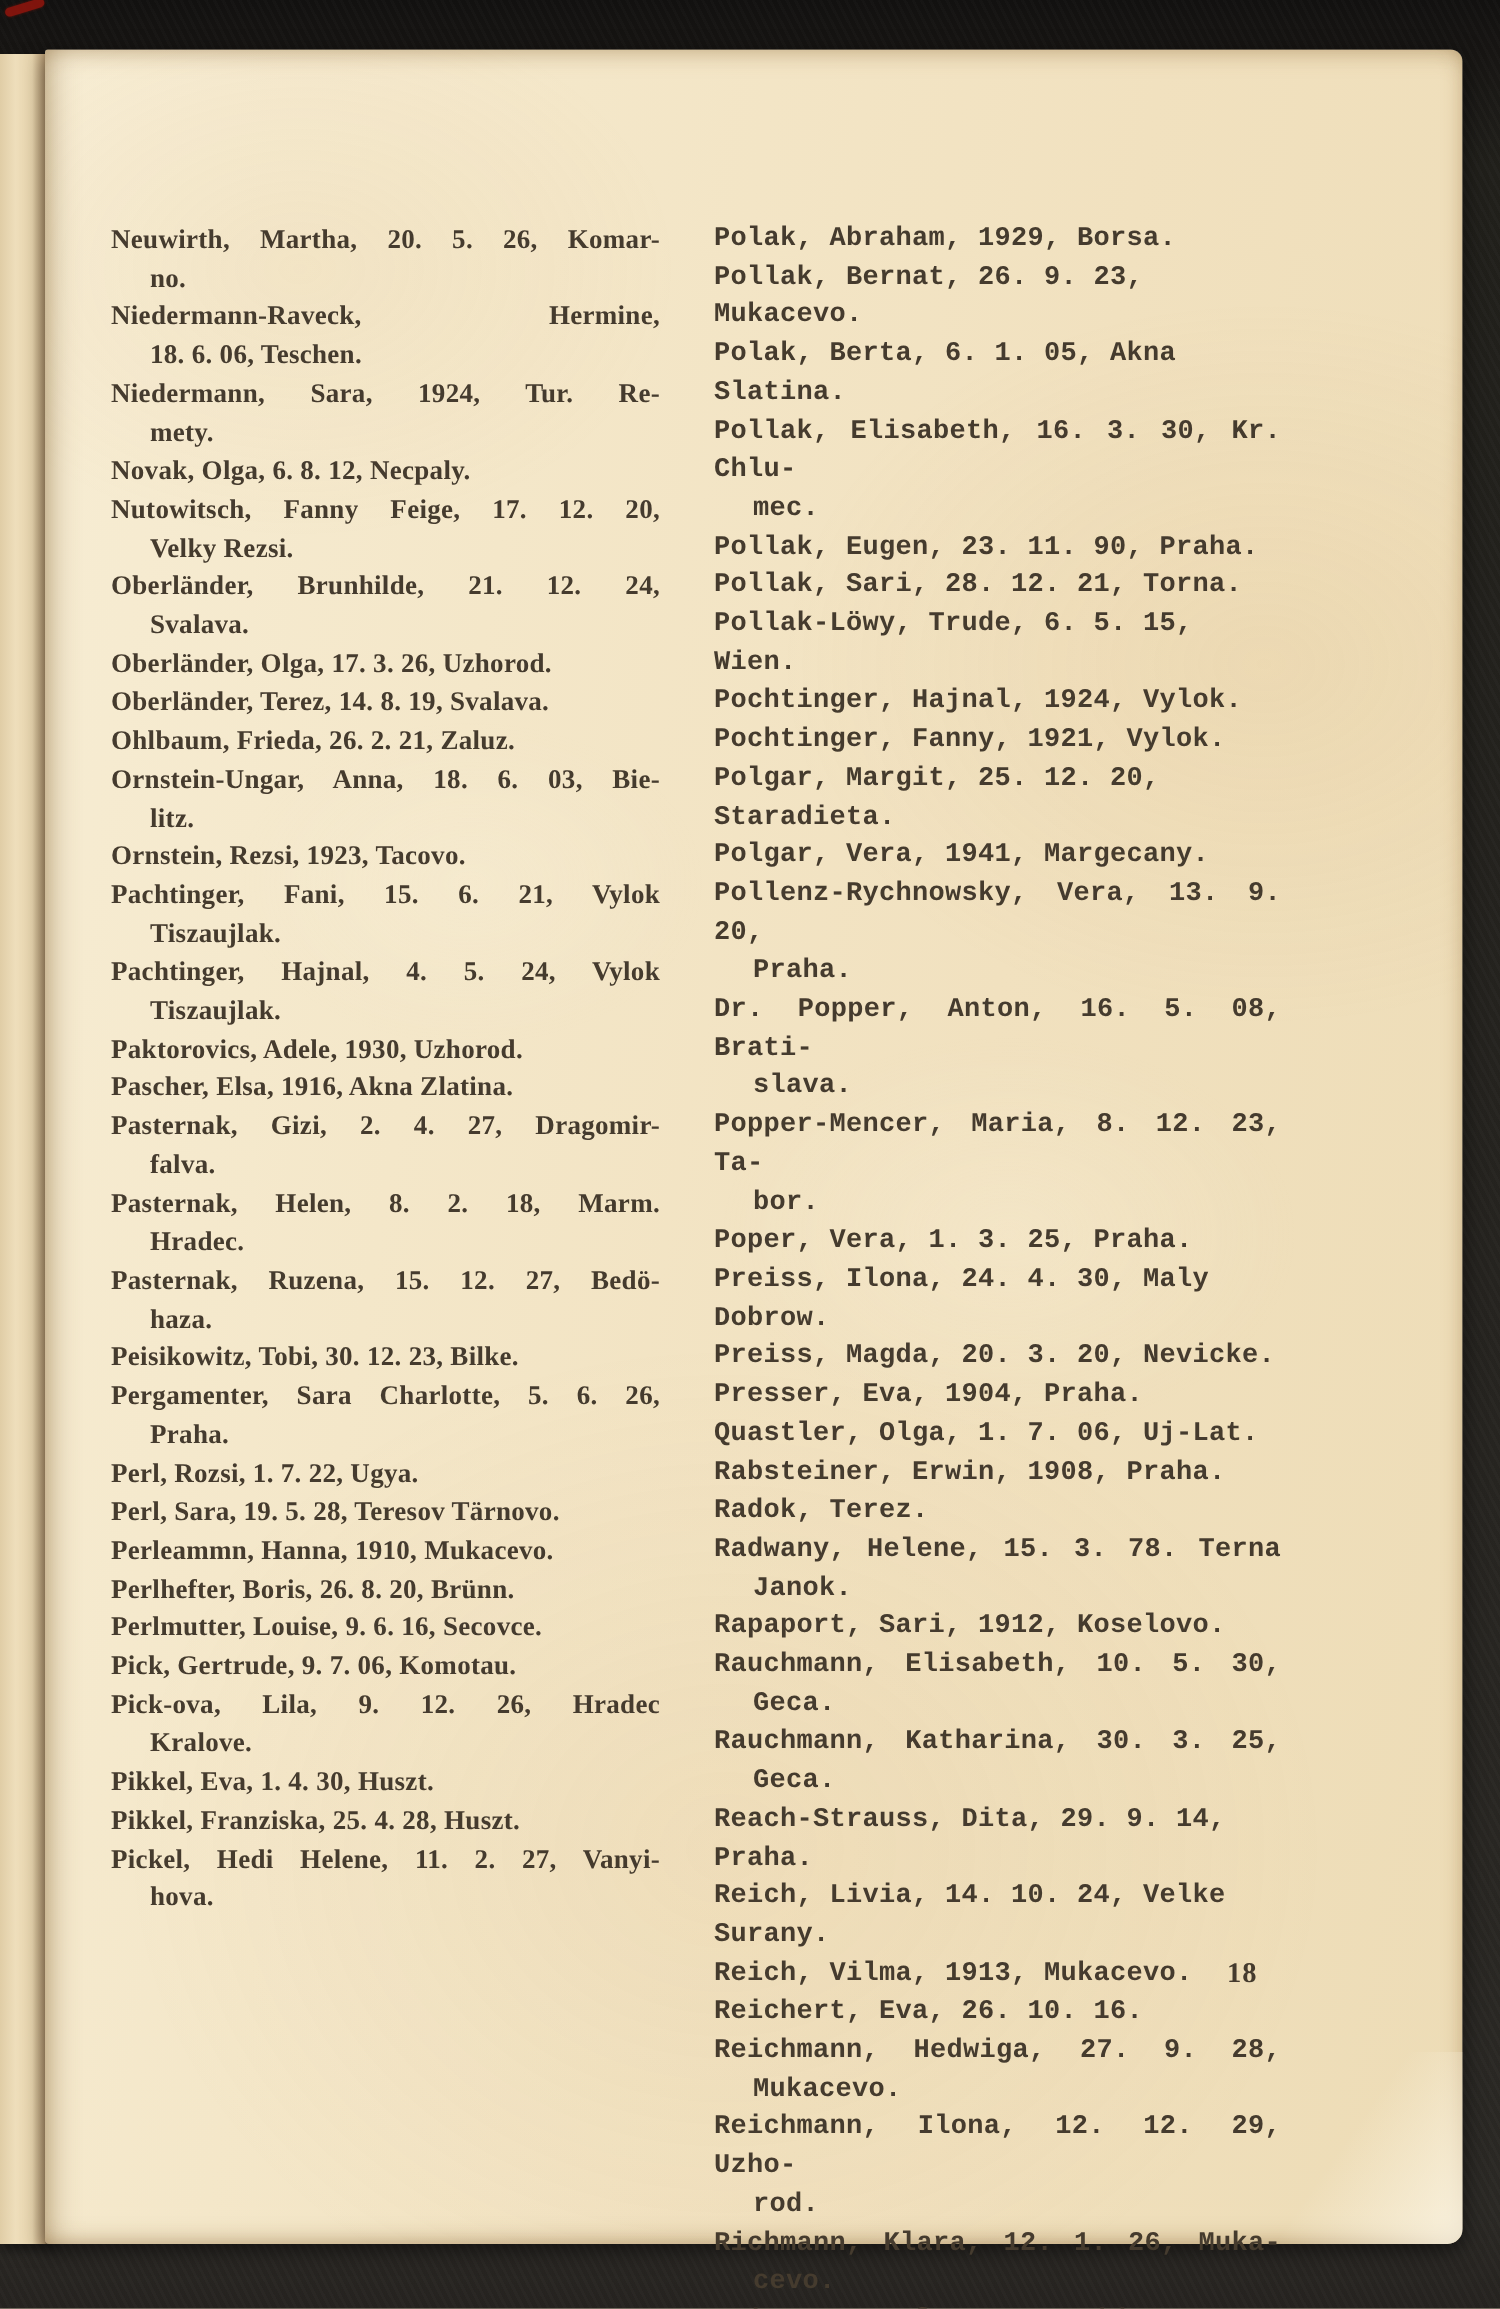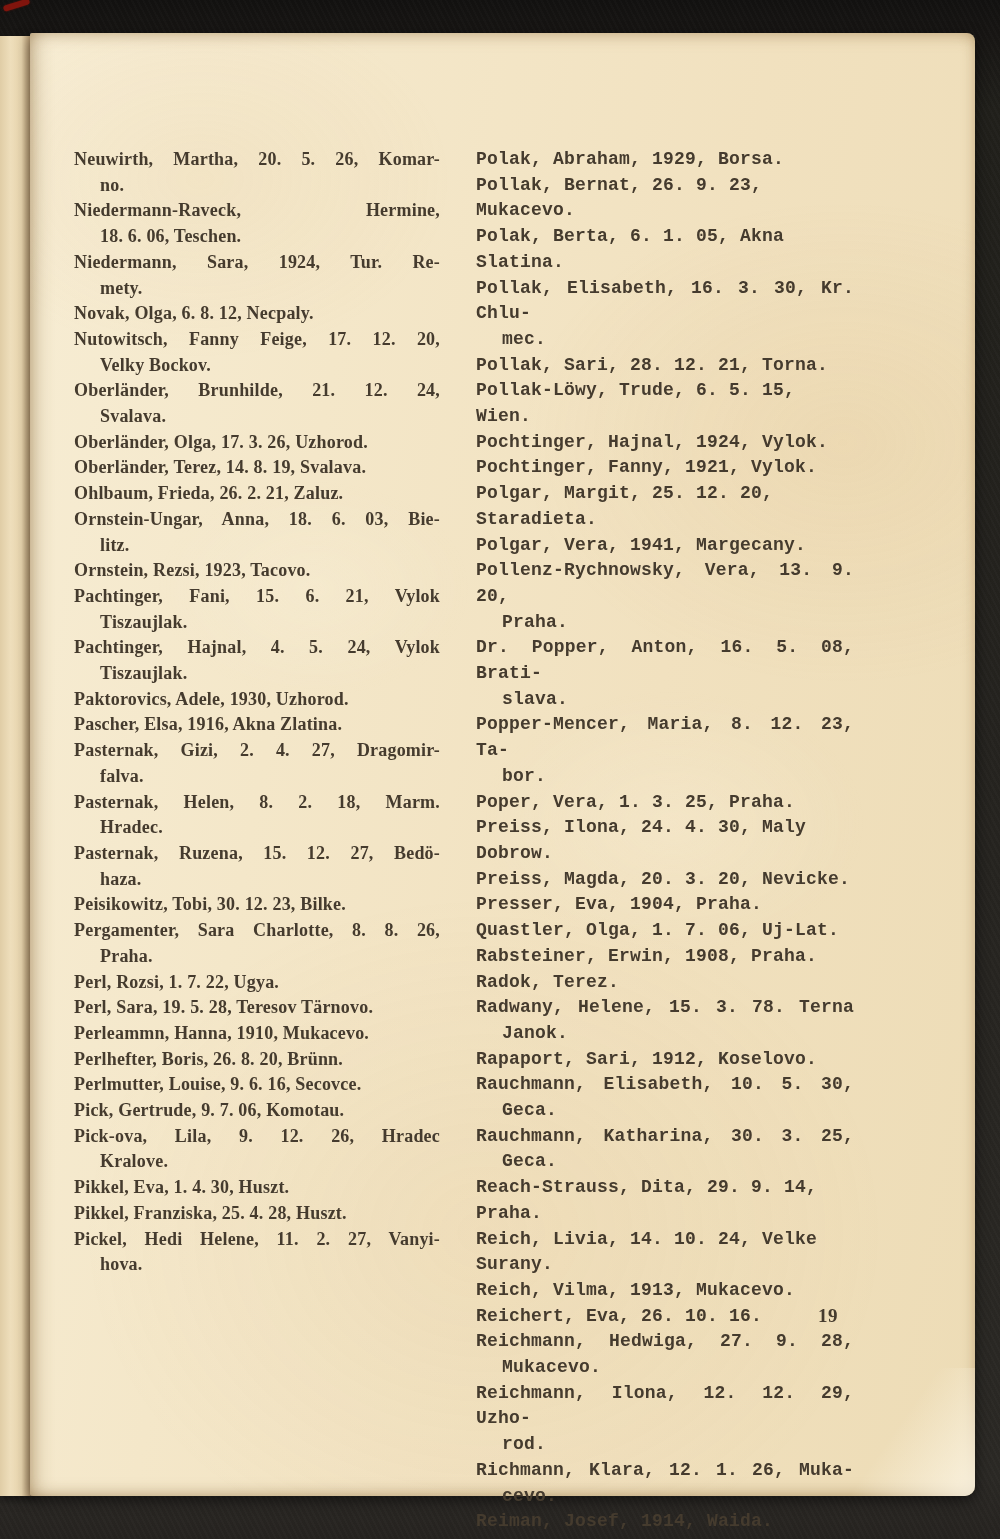--- a/index.html
+++ b/index.html
@@ -95,21 +95,21 @@
       </div>
       <div class="entry">
         <div class="line just">Niedermann, Sara, 1924, Tur. Re-</div>
         <div class="line cont">mety.</div>
       </div>
       <div class="entry">
         <div class="line">Novak, Olga, 6. 8. 12, Necpaly.</div>
       </div>
       <div class="entry">
         <div class="line just">Nutowitsch, Fanny Feige, 17. 12. 20,</div>
-        <div class="line cont">Velky Bockov.</div>
+        <div class="line cont">Velky Rezsi.</div>
       </div>
       <div class="entry">
         <div class="line just">Oberländer, Brunhilde, 21. 12. 24,</div>
         <div class="line cont">Svalava.</div>
       </div>
       <div class="entry">
         <div class="line">Oberländer, Olga, 17. 3. 26, Uzhorod.</div>
       </div>
       <div class="entry">
         <div class="line">Oberländer, Terez, 14. 8. 19, Svalava.</div>
@@ -147,21 +147,21 @@
         <div class="line cont">Hradec.</div>
       </div>
       <div class="entry">
         <div class="line just">Pasternak, Ruzena, 15. 12. 27, Bedö-</div>
         <div class="line cont">haza.</div>
       </div>
       <div class="entry">
         <div class="line">Peisikowitz, Tobi, 30. 12. 23, Bilke.</div>
       </div>
       <div class="entry">
-        <div class="line just">Pergamenter, Sara Charlotte, 8. 8. 26,</div>
+        <div class="line just">Pergamenter, Sara Charlotte, 5. 6. 26,</div>
         <div class="line cont">Praha.</div>
       </div>
       <div class="entry">
         <div class="line">Perl, Rozsi, 1. 7. 22, Ugya.</div>
       </div>
       <div class="entry">
         <div class="line">Perl, Sara, 19. 5. 28, Teresov Tärnovo.</div>
       </div>
       <div class="entry">
         <div class="line">Perleammn, Hanna, 1910, Mukacevo.</div>
@@ -199,20 +199,23 @@
         <div class="line">Pollak, Bernat, 26. 9. 23, Mukacevo.</div>
       </div>
       <div class="entry">
         <div class="line">Polak, Berta, 6. 1. 05, Akna Slatina.</div>
       </div>
       <div class="entry">
         <div class="line just">Pollak, Elisabeth, 16. 3. 30, Kr. Chlu-</div>
         <div class="line cont">mec.</div>
       </div>
       <div class="entry">
+        <div class="line">Pollak, Eugen, 23. 11. 90, Praha.</div>
+      </div>
+      <div class="entry">
         <div class="line">Pollak, Sari, 28. 12. 21, Torna.</div>
       </div>
       <div class="entry">
         <div class="line">Pollak-Löwy, Trude, 6. 5. 15, Wien.</div>
       </div>
       <div class="entry">
         <div class="line">Pochtinger, Hajnal, 1924, Vylok.</div>
       </div>
       <div class="entry">
         <div class="line">Pochtinger, Fanny, 1921, Vylok.</div>
@@ -293,14 +296,14 @@
       </div>
       <div class="entry">
         <div class="line just">Richmann, Klara, 12. 1. 26, Muka-</div>
         <div class="line cont">cevo.</div>
       </div>
       <div class="entry">
         <div class="line">Reiman, Josef, 1914, Waida.</div>
       </div>
     </div>
 
-  <div class="pagenum">19</div>
+  <div class="pagenum">18</div>
 </div>
 
 </body></html>

